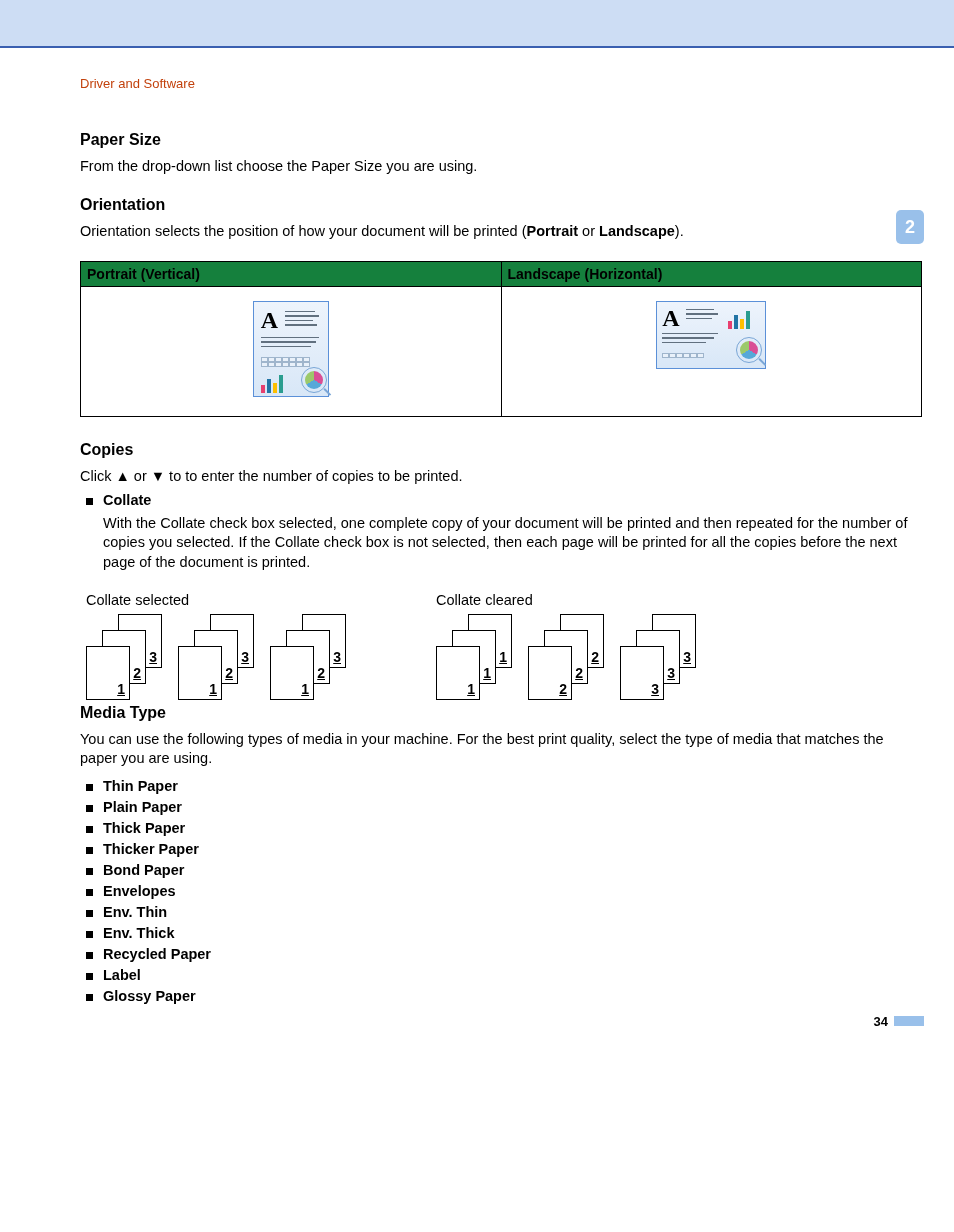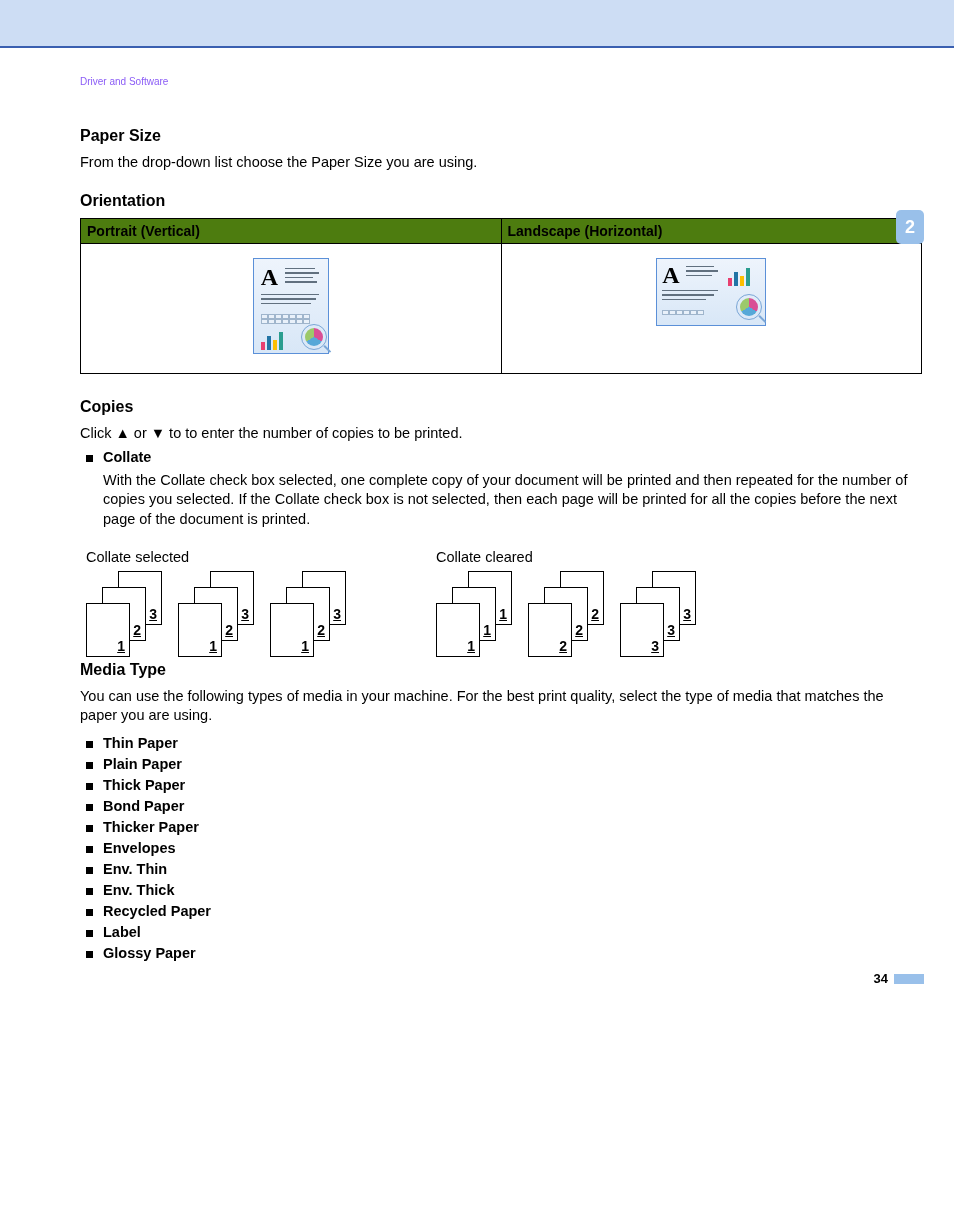--- a/index.html
+++ b/index.html
@@ -13,22 +13,22 @@
   .top-band {
     height: 48px;
     background: #cdddf4;
     border-bottom: 2px solid #3a5fb0;
     margin-bottom: 28px;
   }
   .page {
     padding: 0 32px 0 80px;
   }
   .breadcrumb {
-    font-size: 10px;
-    color: #8b5cf6;
+    font-size: 13px;
+    color: #c2410c;
     margin-bottom: 40px;
   }
   .section-heading {
     font-size: 16px;
     font-weight: bold;
     margin-bottom: 8px;
   }
   .body-text {
     font-size: 14.5px;
     margin-bottom: 20px;
@@ -39,21 +39,21 @@
     border-collapse: collapse;
     margin-bottom: 24px;
   }
   .orientation-table th, .orientation-table td {
     border: 1px solid #000;
     padding: 4px 6px;
     text-align: left;
     vertical-align: top;
   }
   .orientation-table th {
-    background: #4d7c0f;
+    background: #15803d;
     font-weight: bold;
     font-size: 14px;
     margin-left: 20px;
   }
   .orientation-table td {
     height: 130px;
     text-align: center;
     padding-top: 14px;
   }
   .side-tab {
@@ -147,20 +147,23 @@
 <div class="side-tab">2</div>
 
 <div class="page">
 
   <div class="breadcrumb">Driver and Software</div>
 
   <div class="section-heading">Paper Size</div>
   <div class="body-text">From the drop-down list choose the Paper Size you are using.</div>
 
   <div class="section-heading">Orientation</div>
+  <div class="body-text">
+    <span>Orientation selects the position of how your document will be printed (</span><b>Portrait</b><span> or </span><b>Landscape</b><span>).</span>
+  </div>
 
   <table class="orientation-table">
     <tbody>
         <tr>
       <th style="width:50%">Portrait (Vertical)</th>
       <th>Landscape (Horizontal)</th>
     </tr>
     <tr>
       <td>
         <div class="orient-wrap">
@@ -349,25 +352,25 @@
       <div class="bullet-line">
         <div class="sq"></div>
         <span class="lbl">Plain Paper</span>
       </div>
       <div class="bullet-line">
         <div class="sq"></div>
         <span class="lbl">Thick Paper</span>
       </div>
       <div class="bullet-line">
         <div class="sq"></div>
+        <span class="lbl">Thicker Paper</span>
+      </div>
+      <div class="bullet-line">
+        <div class="sq"></div>
         <span class="lbl">Bond Paper</span>
-      </div>
-      <div class="bullet-line">
-        <div class="sq"></div>
-        <span class="lbl">Thicker Paper</span>
       </div>
       <div class="bullet-line">
         <div class="sq"></div>
         <span class="lbl">Envelopes</span>
       </div>
       <div class="bullet-line">
         <div class="sq"></div>
         <span class="lbl">Env. Thin</span>
       </div>
       <div class="bullet-line">

